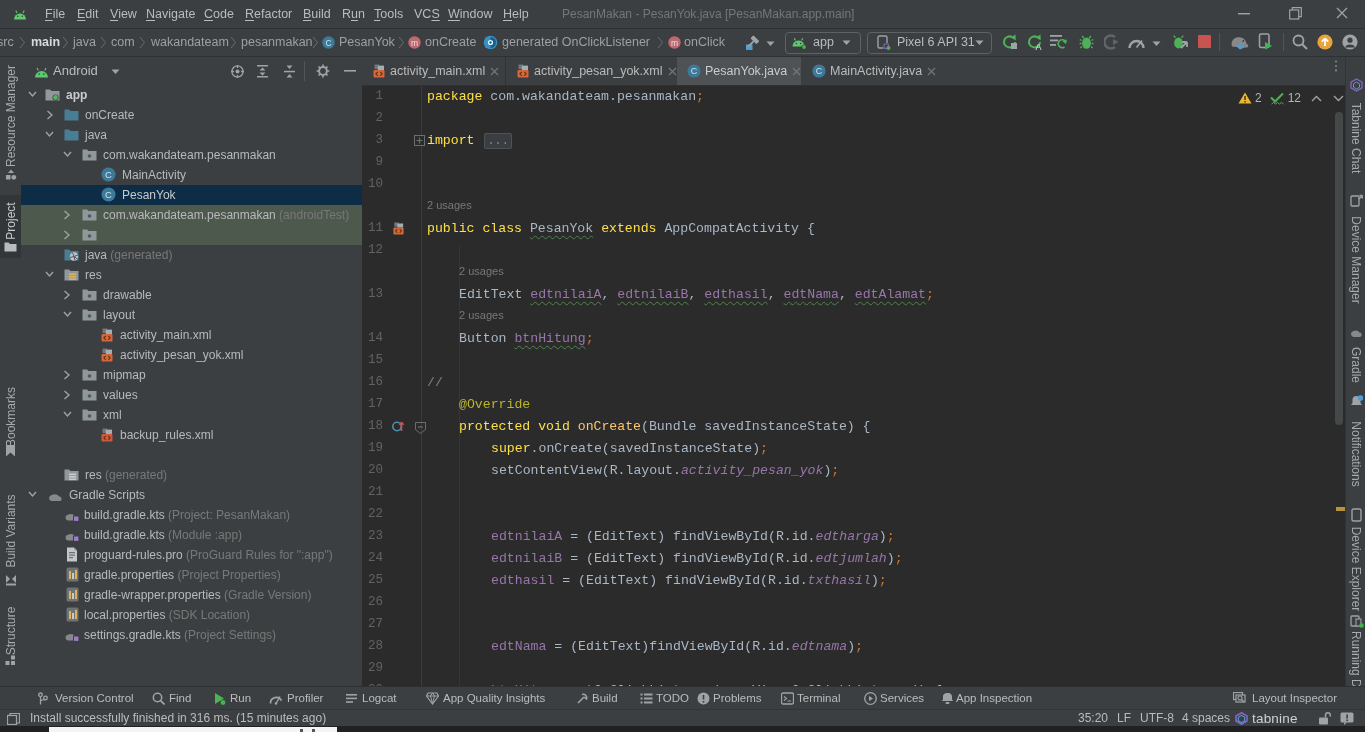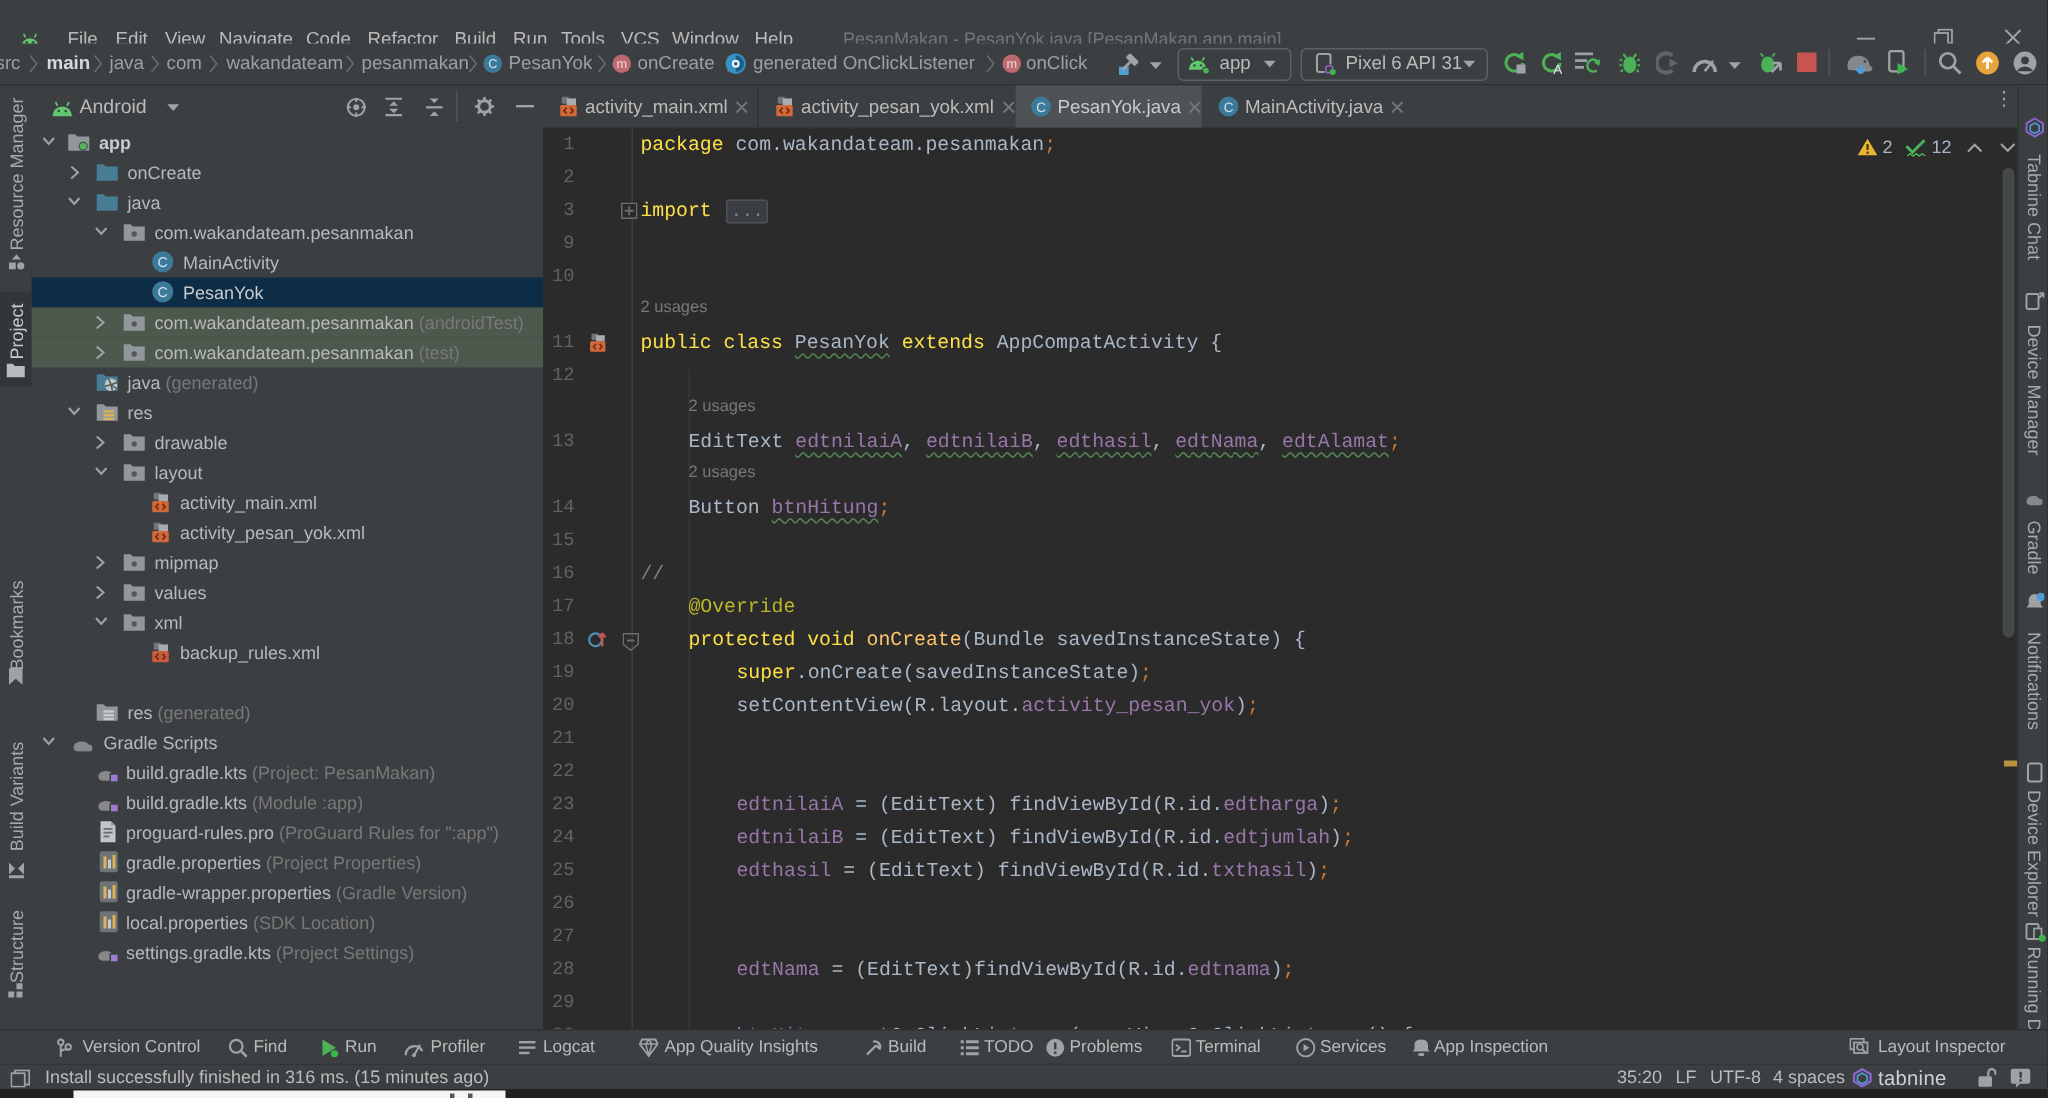--- a/index.html
+++ b/index.html
@@ -1,19 +1,19 @@
 <!DOCTYPE html>
 <html><head><meta charset="utf-8">
 <style>
   html,body{margin:0;padding:0;background:#2b2b2b;}
   #root{position:relative;width:1365px;height:732px;overflow:hidden;background:#3c3f41;
         font-family:"Liberation Sans",sans-serif;color:#bbbbbb;font-size:13px;}
   .abs{position:absolute;}
   
-  #menubar{left:0;top:0;width:1365px;height:28px;background:#3c3f41;border-bottom:1px solid #2e3133;margin-top:12px;}
+  #menubar{left:0;top:0;width:1365px;height:28px;background:#3c3f41;border-bottom:1px solid #2e3133;}
   .mitem{position:absolute;top:0;height:28px;line-height:28px;color:#bbbbbb;font-size:12.5px;}
   .mitem u{text-decoration-thickness:1px;text-underline-offset:2px;}
   #crumbs{left:0;top:29px;width:1365px;height:27px;background:#3c3f41;border-bottom:1px solid #2e3133;}
   .crumb{position:absolute;top:0;height:27px;line-height:27px;color:#9da0a3;font-size:12.5px;}
   .csep{position:absolute;top:7px;width:8px;height:13px;color:#6a6d6f;}
   
   #phead{left:21px;top:57px;width:341px;height:28px;background:#3c3f41;border-bottom:1px solid #2e3133;}
   #tabrow{left:362px;top:57px;width:1003px;height:28px;background:#3c3f41;border-bottom:1px solid #2e3133;}
   .tab{position:absolute;top:0;height:28px;display:flex;align-items:center;color:#bbbbbb;font-size:12.5px;}
   .tab svg{flex:none;}
@@ -29,21 +29,21 @@
   .ticon{position:absolute;top:3px;}
   .ttext{position:absolute;top:0;}
   
   #editor{left:362px;top:86px;width:983px;height:600px;background:#2b2b2b;overflow:hidden;
           font-family:"Liberation Mono",monospace;font-size:13.2px;}
   .ln{position:absolute;left:0;width:21px;text-align:right;color:#606366;font-size:12.5px;
       font-family:"Liberation Mono",monospace;}
   .cl{position:absolute;white-space:pre;color:#a9b7c6;}
   .kw{color:#fde047;}
   .fld{color:#9876aa;}
-  .itl{color:#9876aa;}
+  .itl{color:#9876aa;font-style:italic;}
   .mth{color:#ffc66b;}
   .ann{color:#bbb529;}
   .cmt{color:#808080;}
   .sc{color:#cc7832;}
   .usages{position:absolute;color:#787878;font-size:11px;font-family:"Liberation Sans",sans-serif;}
   .wavy{text-decoration:underline;text-decoration-style:wavy;text-decoration-color:#52834f;
         text-decoration-thickness:1px;text-underline-offset:3px;}
   
   #btoolbar{left:0;top:686px;width:1365px;height:23px;background:#3c3f41;border-top:1px solid #2e3133;}
   .bitem{position:absolute;top:0;height:23px;line-height:22px;color:#bbbbbb;font-size:11.5px;white-space:nowrap;text-align:right;}
@@ -420,21 +420,20 @@
       <span class="ttext" style="left:82px">com.wakandateam.pesanmakan <span class="g">(androidTest)</span></span>
     </div>
     <div class="trow" style="top:140px;background:#4d594c">
       <svg class="ticon" style="left:42px;top:5px" width="7" height="10" viewBox="0 0 7 10">
           <path d="M1.5 1 L6 5 L1.5 9" fill="none" stroke="#9fa3a6" stroke-width="1.4"></path>
         </svg>
       <svg class="ticon" style="left:61px" width="15" height="13" viewBox="0 0 15 13">
           <path d="M0.5 1.5 h4.5 l1.5 1.5 h8 v9.5 h-14 z" fill="#90989b"></path>
           <circle cx="7.5" cy="8" r="1.8" fill="#55585a"></circle>
         </svg>
-      <span class="ttext" style="left:82px">com.wakandateam.pesanmakan <span class="g">(test)</span></span>
     </div>
     <div class="trow" style="top:160px">
       <svg class="ticon" style="left:43px" width="16" height="14" viewBox="0 0 16 14">
           <path d="M0.5 1.5 h4.5 l1.5 1.5 h8 v9.5 h-14 z" fill="#497d96"></path>
           <circle cx="10" cy="8.5" r="4.2" fill="#c2c5c7"></circle>
           <path d="M10 8.5 l4 -1.5 M10 8.5 l1 4 M10 8.5 l-4 1 M10 8.5 l-1.5 -4 M10 8.5 l3.5 2.5" stroke="#55585a" stroke-width="1"></path>
         </svg>
       <span class="ttext" style="left:64px">java <span class="g">(generated)</span></span>
     </div>
     <div class="trow" style="top:180px">

